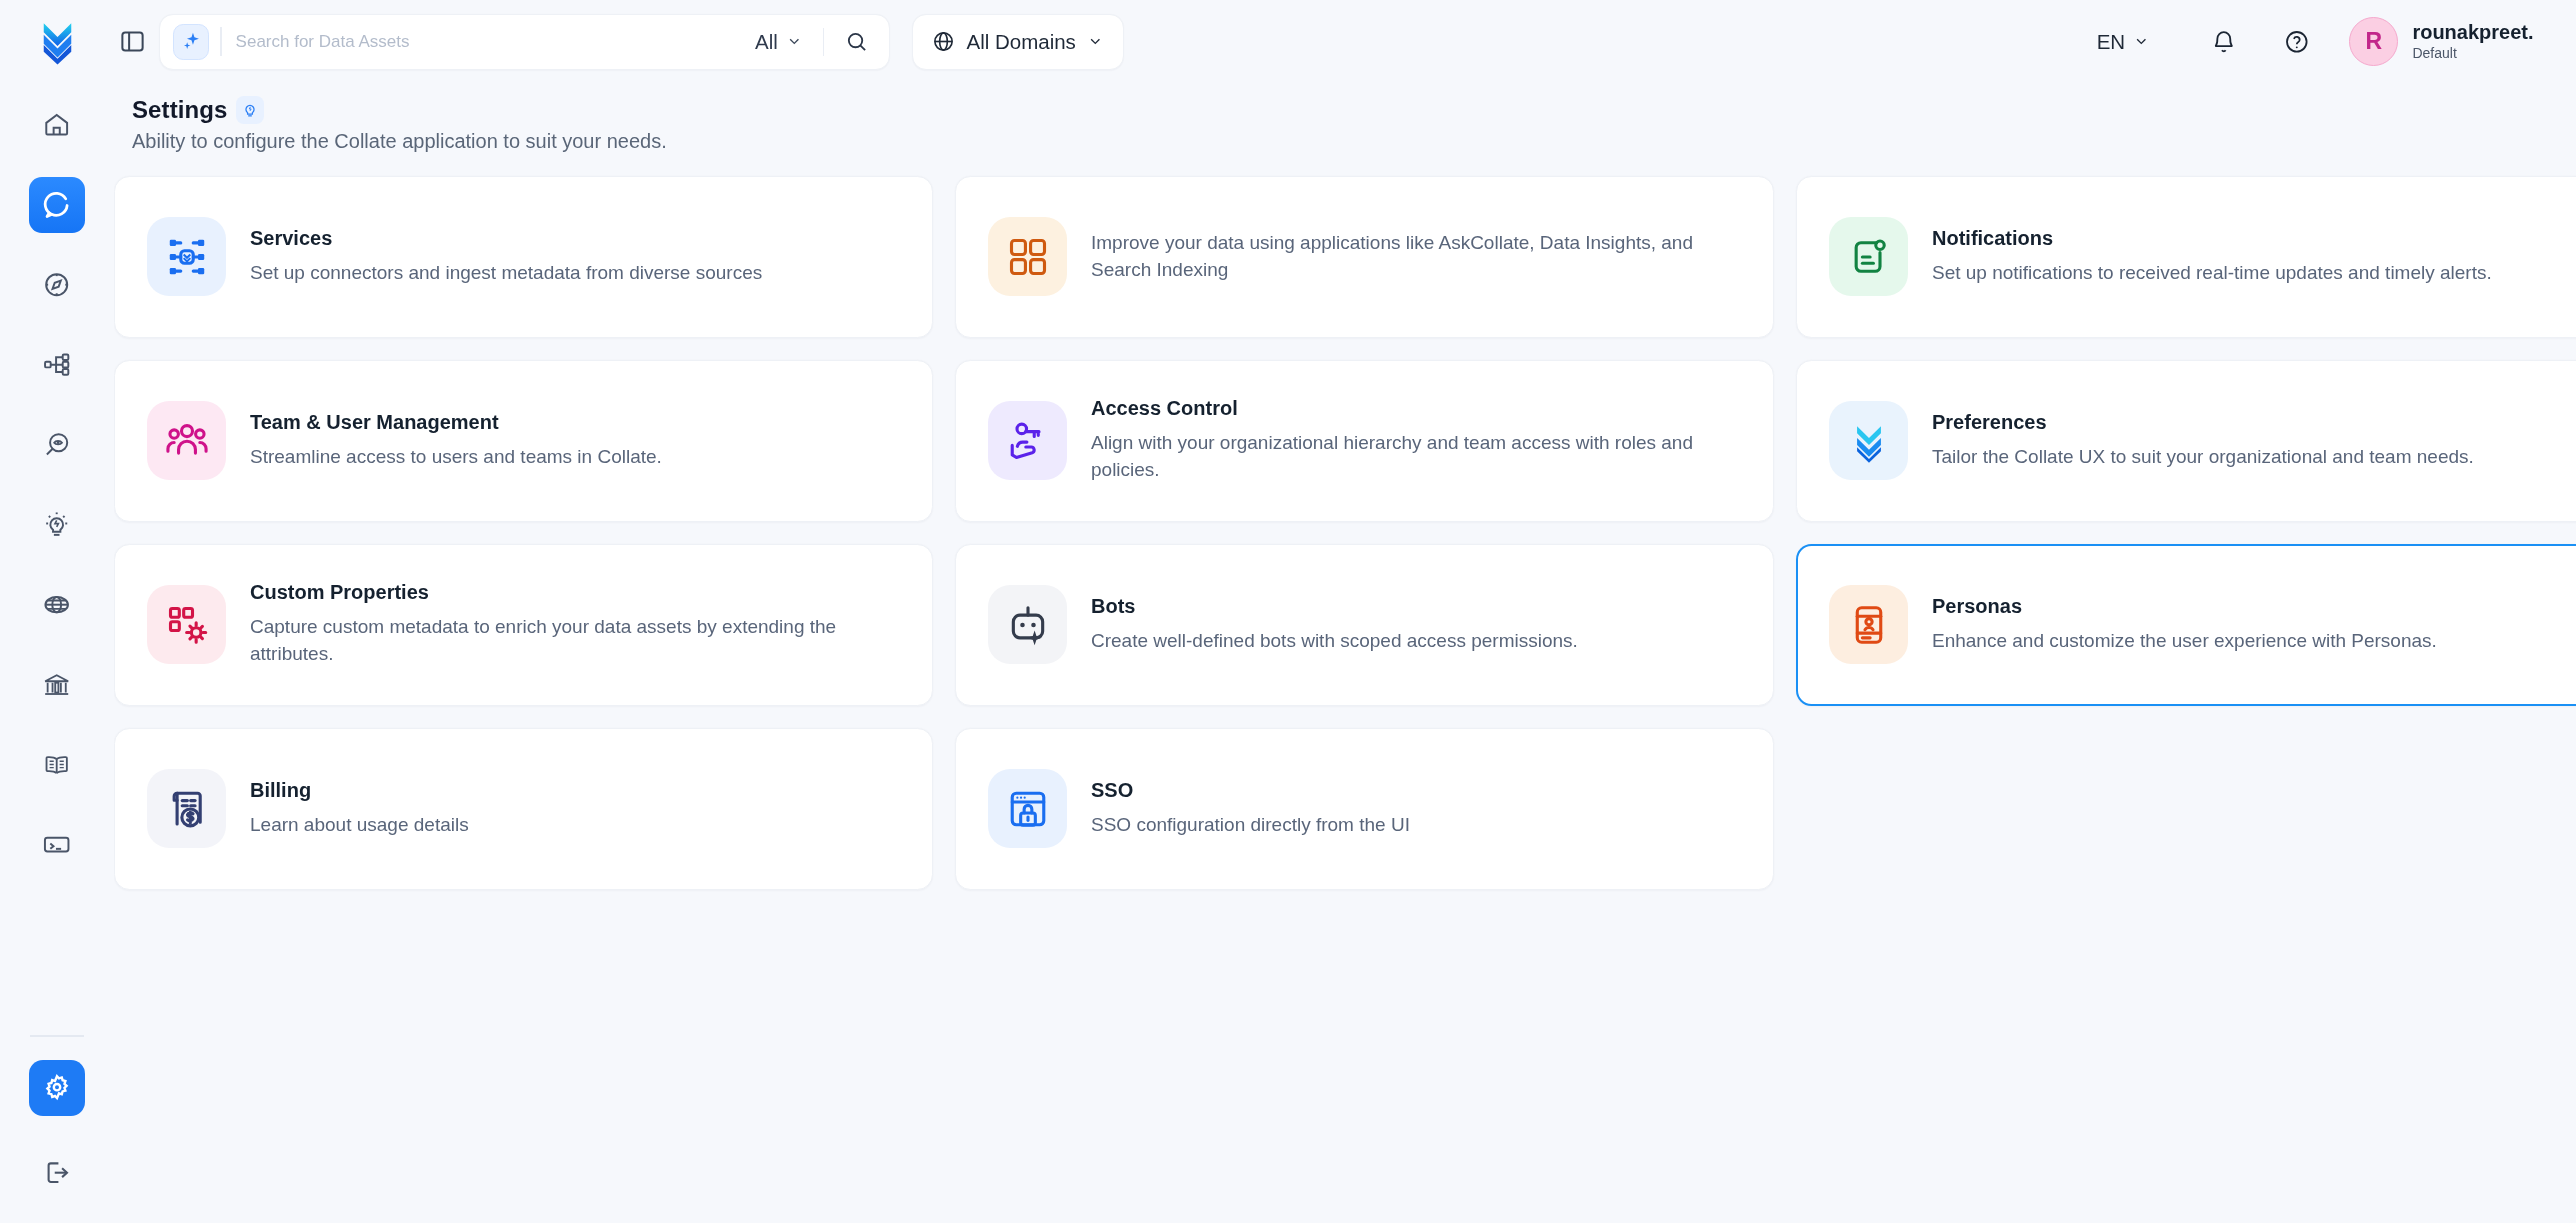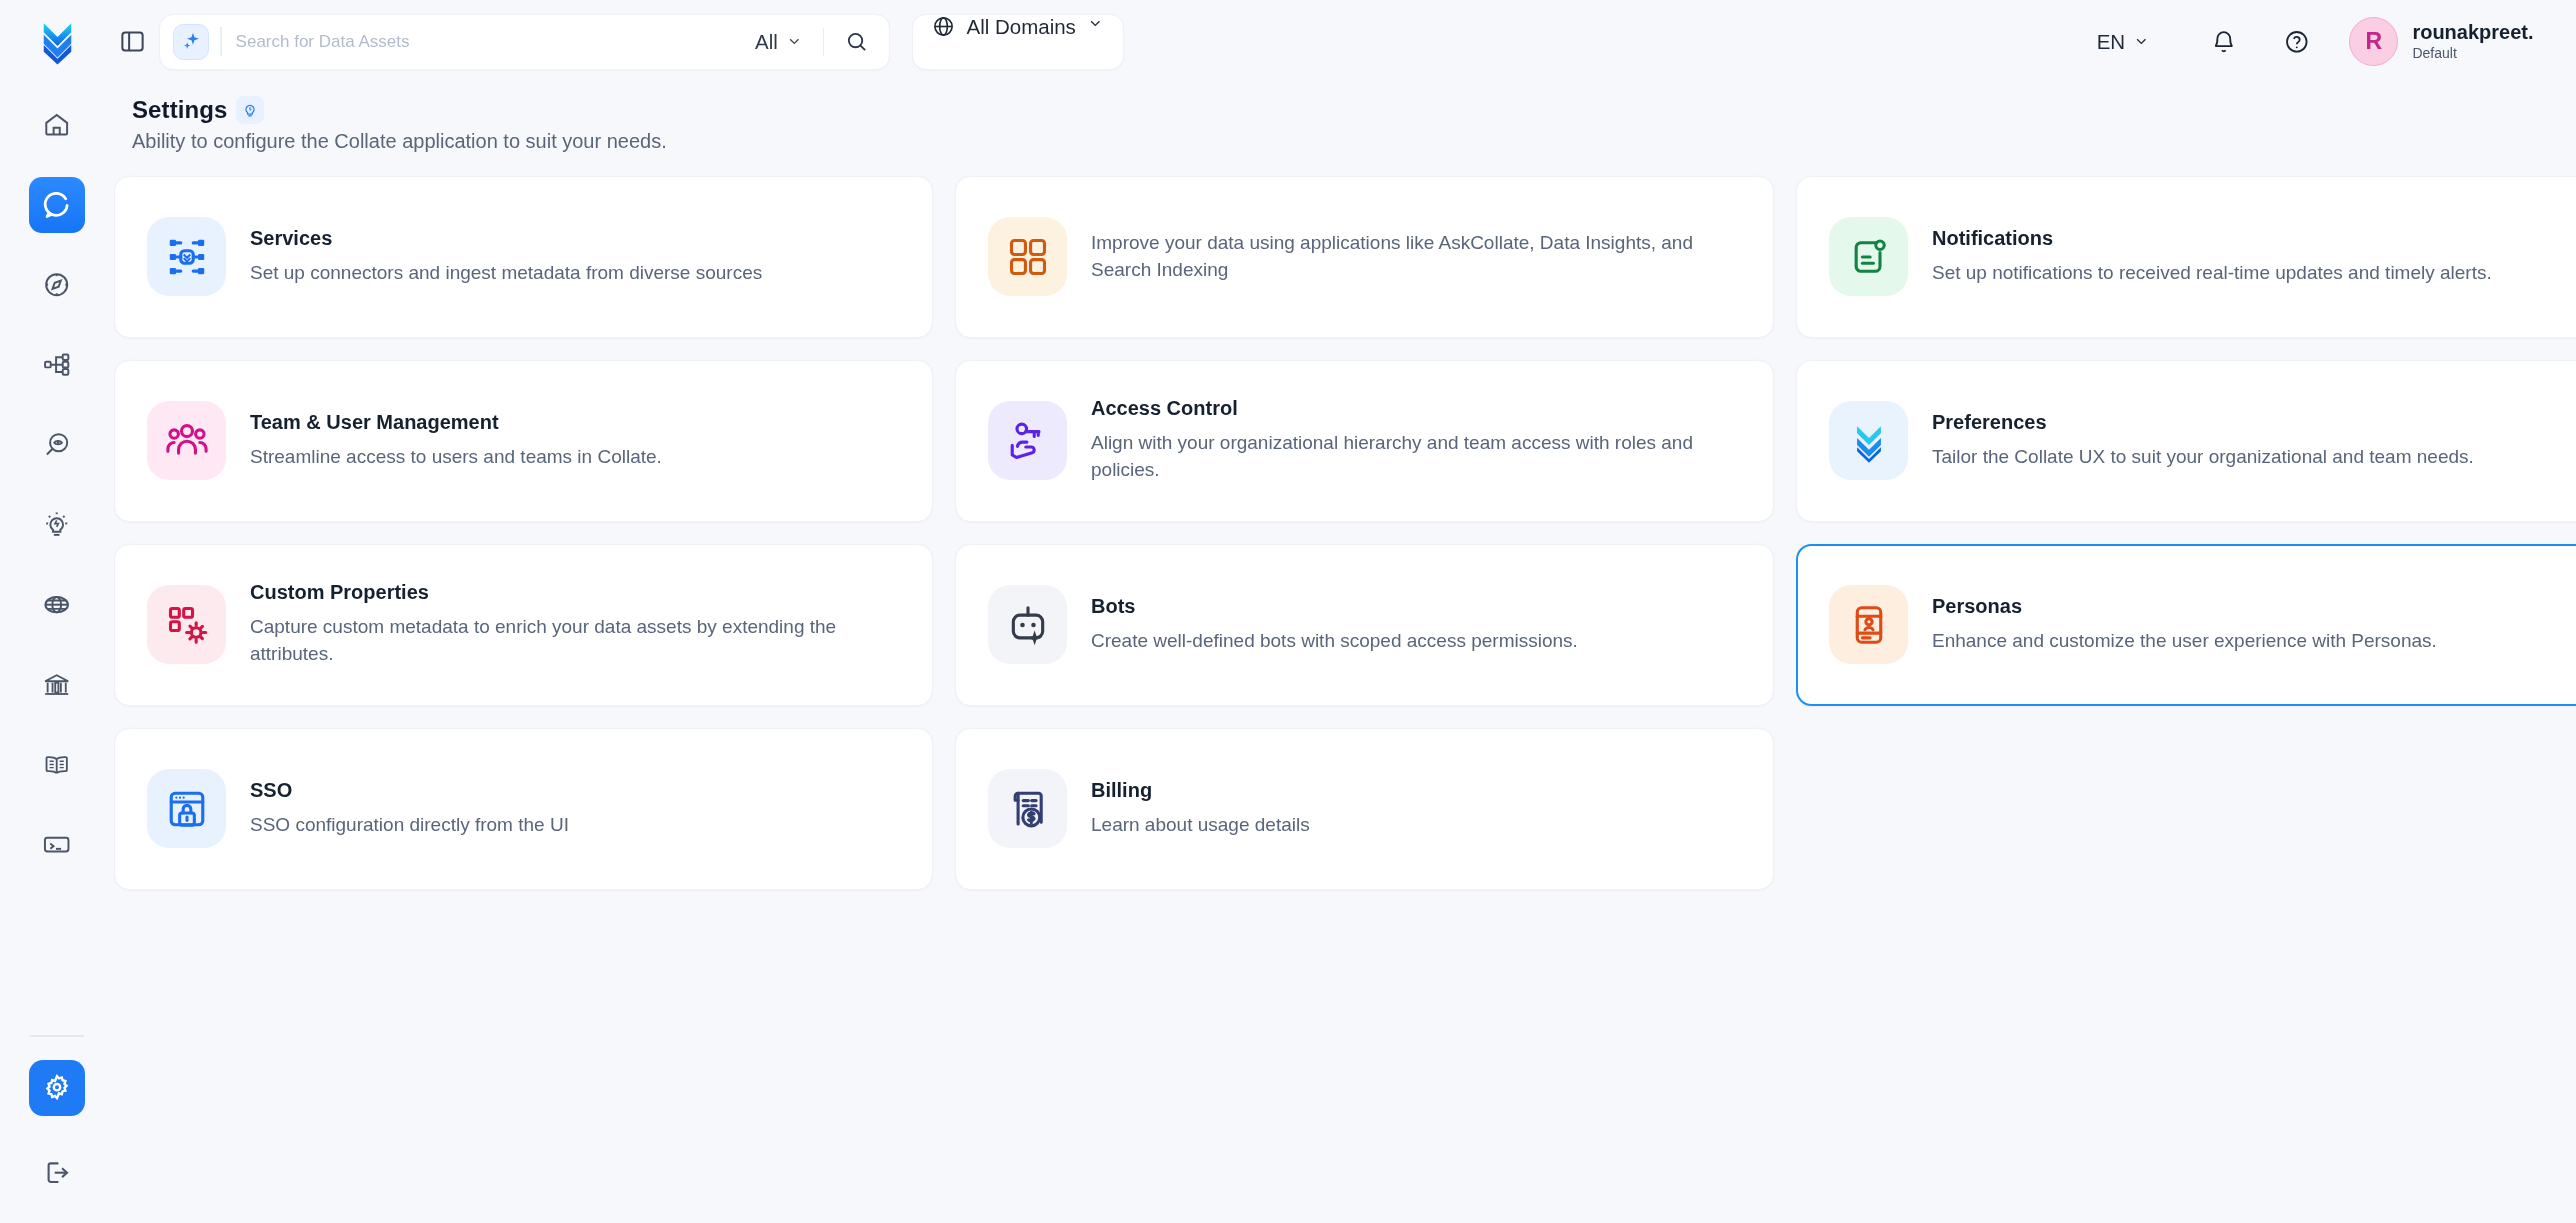--- a/index.html
+++ b/index.html
@@ -49,21 +49,21 @@
   .all-sel {
     display: flex; align-items: center; gap: 7.7px; cursor: pointer;
     font-size: 20.5px; color: #2f3a4d; padding-right: 3.8px; white-space: nowrap;
   }
   .vsep2 { width: 1.3px; height: 28px; background: #e9edf4; margin: 0 16.6px; flex: 0 0 1.3px; }
   .search-go { width: 32px; height: 32px; display:flex; align-items:center; justify-content:center; cursor: pointer; }
 
   .domain-btn {
     margin-left: 22px; height: 56px;
     background: #fff; border: 1.3px solid #eef1f6; border-radius: 14px;
-    display: flex; gap: 11.5px; padding: 0 19px;
+    display: flex; align-items: center; gap: 11.5px; padding: 0 19px;
     cursor: pointer; font-size: 20.5px; color: #1f2937; white-space: nowrap;
     box-shadow: 0 0.6px 1.3px rgba(20,30,60,.03);
   }
   .top-right {
     margin-left: auto; display: flex; align-items: center; gap: 0;
     padding-right: 0;
   }
   .lang-btn { display:flex; align-items:center; gap:7.7px; cursor:pointer;
     font-size: 20.5px; color:#1f2937; font-weight: 500; margin-right: 54px; }
   .icon-btn { width: 40px; height: 40px; display:flex; align-items:center;
@@ -489,54 +489,54 @@
               <path d="M9.8 14.6a2.6 2.6 0 0 1 4.4 0" fill="none" stroke="#e04a14" stroke-width="1.7" stroke-linecap="round" stroke-linejoin="round"></path>
               <line x1="8.4" y1="19" x2="12.6" y2="19" fill="none" stroke="#e04a14" stroke-width="1.7" stroke-linecap="round" stroke-linejoin="round"></line>
             </svg>
           </div>
           <div class="card-body">
             <div class="card-title">Personas</div>
             <div class="card-desc">Enhance and customize the user experience with Personas.</div>
           </div>
         </div>
         <div class="card">
-          <div class="card-icon" style="background:#e8f1fe;color:#1a6ef0">
-            <svg viewBox="0 0 24 24" width="44" height="44">
-              <rect x="3.4" y="3.4" width="17.2" height="17.2" rx="2.2" fill="none" stroke="#1a6ef0" stroke-width="1.7" stroke-linecap="round" stroke-linejoin="round"></rect>
-              <line x1="3.4" y1="8.2" x2="20.6" y2="8.2" fill="none" stroke="#1a6ef0" stroke-width="1.7" stroke-linecap="round" stroke-linejoin="round"></line>
-              <circle cx="6.2" cy="5.8" r=".6" fill="#1a6ef0" stroke="none"></circle>
-              <circle cx="8.2" cy="5.8" r=".6" fill="#1a6ef0" stroke="none"></circle>
-              <circle cx="10.2" cy="5.8" r=".6" fill="#1a6ef0" stroke="none"></circle>
-              <rect x="8" y="14.2" width="8" height="6.6" rx="1.3" fill="none" stroke="#1a6ef0" stroke-width="1.7" stroke-linecap="round" stroke-linejoin="round"></rect>
-              <path d="M9.9 14.2v-2.1a2.1 2.1 0 0 1 4.2 0v2.1" fill="none" stroke="#1a6ef0" stroke-width="1.7" stroke-linecap="round" stroke-linejoin="round"></path>
-              <line x1="12" y1="16.4" x2="12" y2="18.2" fill="none" stroke="#1a6ef0" stroke-width="1.7" stroke-linecap="round" stroke-linejoin="round"></line>
-            </svg>
-          </div>
-          <div class="card-body">
-            <div class="card-title">SSO</div>
-            <div class="card-desc">SSO configuration directly from the UI</div>
-          </div>
-        </div>
-        <div class="card">
           <div class="card-icon" style="background:#f3f4f9;color:#333f72">
             <svg viewBox="0 0 24 24" width="44" height="44">
               <path d="M6.6 3.4h11.2a1.4 1.4 0 0 1 1.4 1.4v14.4" fill="none" stroke="#333f72" stroke-width="1.7" stroke-linecap="round" stroke-linejoin="round"></path>
               <path d="M6.6 3.4A1.6 1.6 0 0 0 5 5v2.2h1.6" fill="none" stroke="#333f72" stroke-width="1.7" stroke-linecap="round" stroke-linejoin="round"></path>
               <path d="M6.6 3.4v16.8" fill="none" stroke="#333f72" stroke-width="1.7" stroke-linecap="round" stroke-linejoin="round"></path>
               <line x1="9.4" y1="7.4" x2="12.2" y2="7.4" fill="none" stroke="#333f72" stroke-width="1.7" stroke-linecap="round" stroke-linejoin="round"></line>
               <line x1="14" y1="7.4" x2="16.4" y2="7.4" fill="none" stroke="#333f72" stroke-width="1.7" stroke-linecap="round" stroke-linejoin="round"></line>
               <line x1="9.4" y1="10.2" x2="12.2" y2="10.2" fill="none" stroke="#333f72" stroke-width="1.7" stroke-linecap="round" stroke-linejoin="round"></line>
               <line x1="14" y1="10.2" x2="16.4" y2="10.2" fill="none" stroke="#333f72" stroke-width="1.7" stroke-linecap="round" stroke-linejoin="round"></line>
               <circle cx="13.8" cy="16.6" r="4.6" fill="none" stroke="#333f72" stroke-width="1.7" stroke-linecap="round" stroke-linejoin="round"></circle>
               <path d="M15.3 14.6a1.9 1.9 0 0 0-3 .5c0 1.5 3 .8 3 2.3a1.9 1.9 0 0 1-3 .5M13.8 13.6v6" fill="none" stroke="#333f72" stroke-width="1.7" stroke-linecap="round" stroke-linejoin="round"></path>
             </svg>
           </div>
           <div class="card-body">
             <div class="card-title">Billing</div>
             <div class="card-desc">Learn about usage details</div>
           </div>
         </div>
+        <div class="card">
+          <div class="card-icon" style="background:#e8f1fe;color:#1a6ef0">
+            <svg viewBox="0 0 24 24" width="44" height="44">
+              <rect x="3.4" y="3.4" width="17.2" height="17.2" rx="2.2" fill="none" stroke="#1a6ef0" stroke-width="1.7" stroke-linecap="round" stroke-linejoin="round"></rect>
+              <line x1="3.4" y1="8.2" x2="20.6" y2="8.2" fill="none" stroke="#1a6ef0" stroke-width="1.7" stroke-linecap="round" stroke-linejoin="round"></line>
+              <circle cx="6.2" cy="5.8" r=".6" fill="#1a6ef0" stroke="none"></circle>
+              <circle cx="8.2" cy="5.8" r=".6" fill="#1a6ef0" stroke="none"></circle>
+              <circle cx="10.2" cy="5.8" r=".6" fill="#1a6ef0" stroke="none"></circle>
+              <rect x="8" y="14.2" width="8" height="6.6" rx="1.3" fill="none" stroke="#1a6ef0" stroke-width="1.7" stroke-linecap="round" stroke-linejoin="round"></rect>
+              <path d="M9.9 14.2v-2.1a2.1 2.1 0 0 1 4.2 0v2.1" fill="none" stroke="#1a6ef0" stroke-width="1.7" stroke-linecap="round" stroke-linejoin="round"></path>
+              <line x1="12" y1="16.4" x2="12" y2="18.2" fill="none" stroke="#1a6ef0" stroke-width="1.7" stroke-linecap="round" stroke-linejoin="round"></line>
+            </svg>
+          </div>
+          <div class="card-body">
+            <div class="card-title">SSO</div>
+            <div class="card-desc">SSO configuration directly from the UI</div>
+          </div>
+        </div>
         <div class="card empty"></div>
       </div>
 
   </div>
 </div>
 
 
 </body></html>

